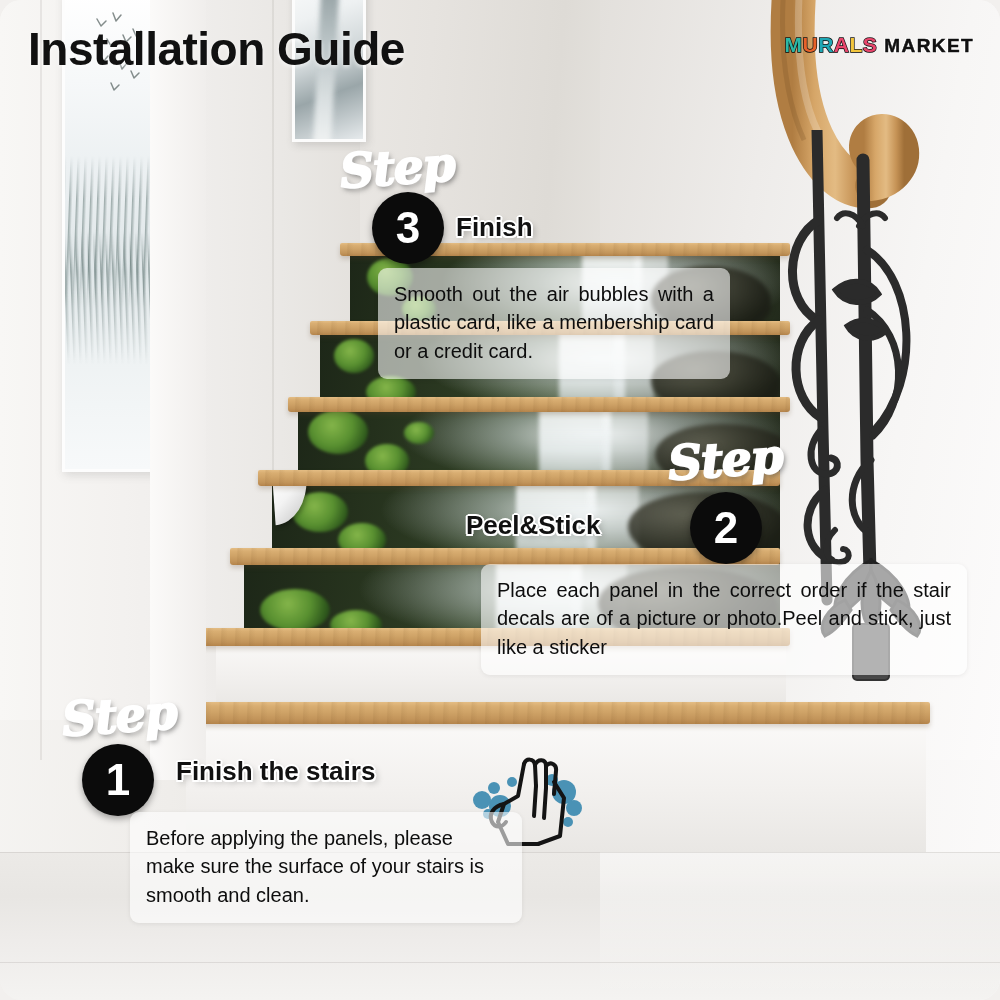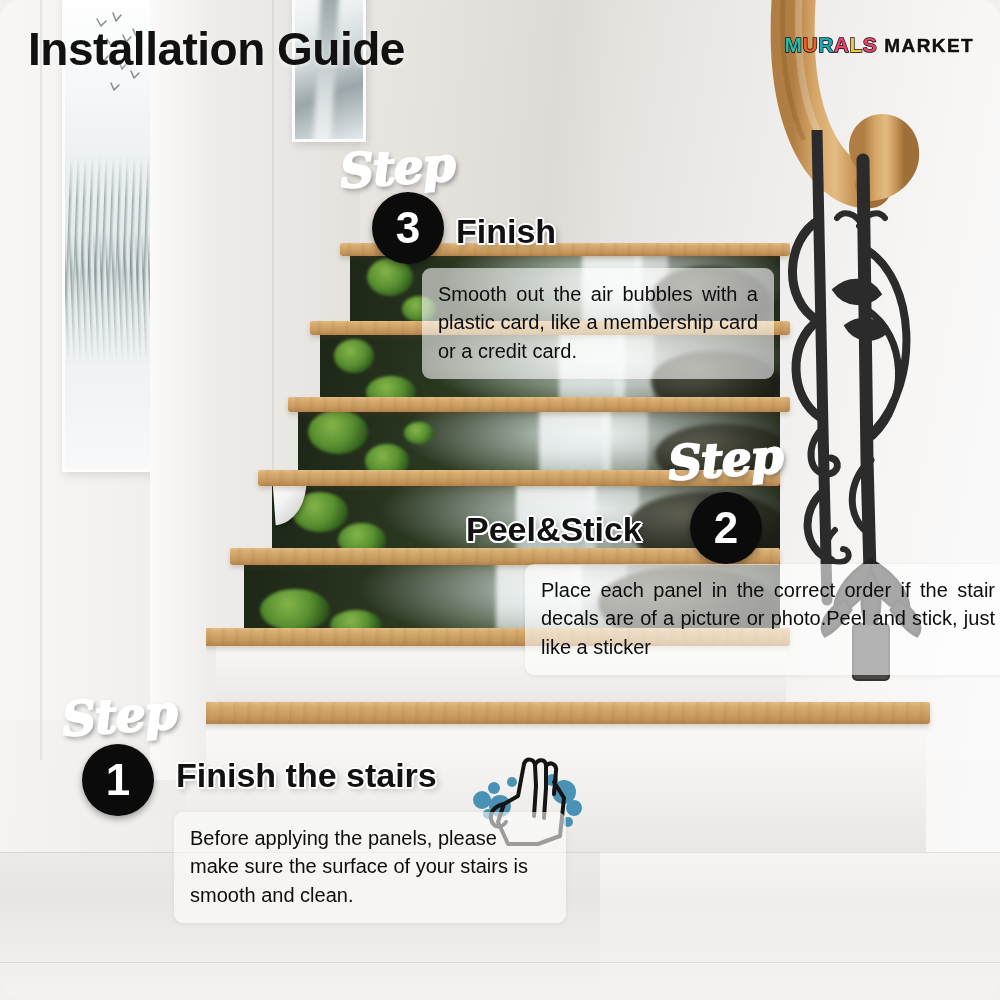--- a/index.html
+++ b/index.html
@@ -178,38 +178,37 @@
   .step-circle {
     position: absolute;
     width: 72px; height: 72px; border-radius: 50%;
     background: #0b0b0b;
     display: flex; align-items: center; justify-content: center;
     color: #fff; font-size: 44px; font-weight: 700; line-height: 1;
     box-shadow: 0 3px 7px rgba(0,0,0,.35);
   }
   .step-heading {
     position: absolute;
-    font-size: 34px; font-weight: 700; color: #111; white-space: nowrap;
+    font-size: 26px; font-weight: 700; color: #111; white-space: nowrap;
     text-shadow:
       2px 0 0 #fff, -2px 0 0 #fff, 0 2px 0 #fff, 0 -2px 0 #fff,
       1.5px 1.5px 0 #fff, -1.5px 1.5px 0 #fff, 1.5px -1.5px 0 #fff, -1.5px -1.5px 0 #fff,
       3px 3px 6px rgba(0,0,0,.28);
   }
 
   
   .panel {
     position: absolute;
     background: rgba(255,255,255,.58);
     border-radius: 9px;
     padding: 12px 16px 14px 16px;
     color: #0d0d0d;
     font-size: 20px;
     line-height: 1.42;
     box-shadow: 0 1px 5px rgba(0,0,0,.07);
-    margin-left: 44px;
   }
   .panel.justify { text-align: justify; text-align-last: left; }
 
   
   .wash-icon { position:absolute; left:468px; top:752px; width:118px; height:104px; }
 </style>
 </head>
 <body>
 
 <div id="stage">

